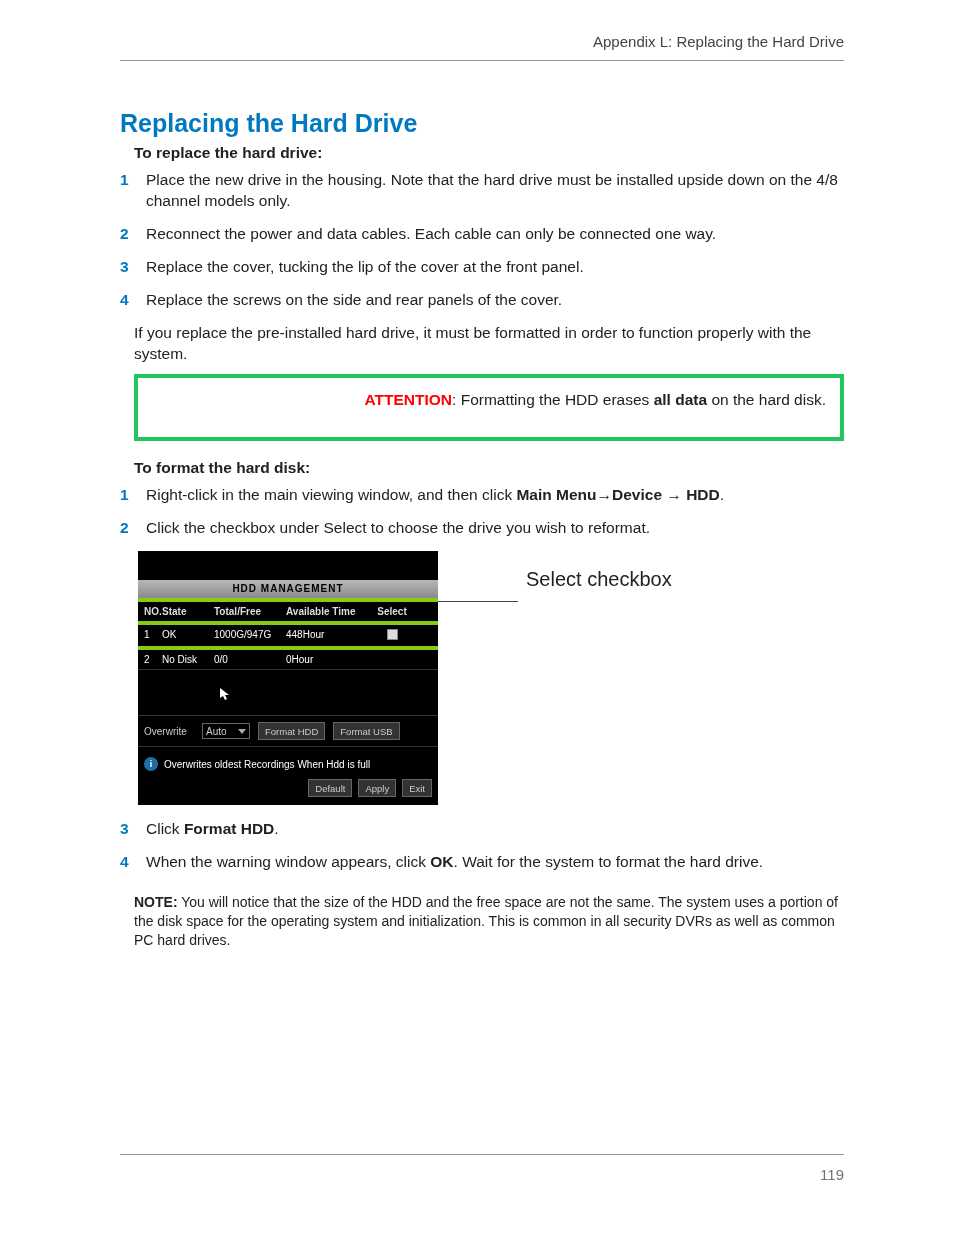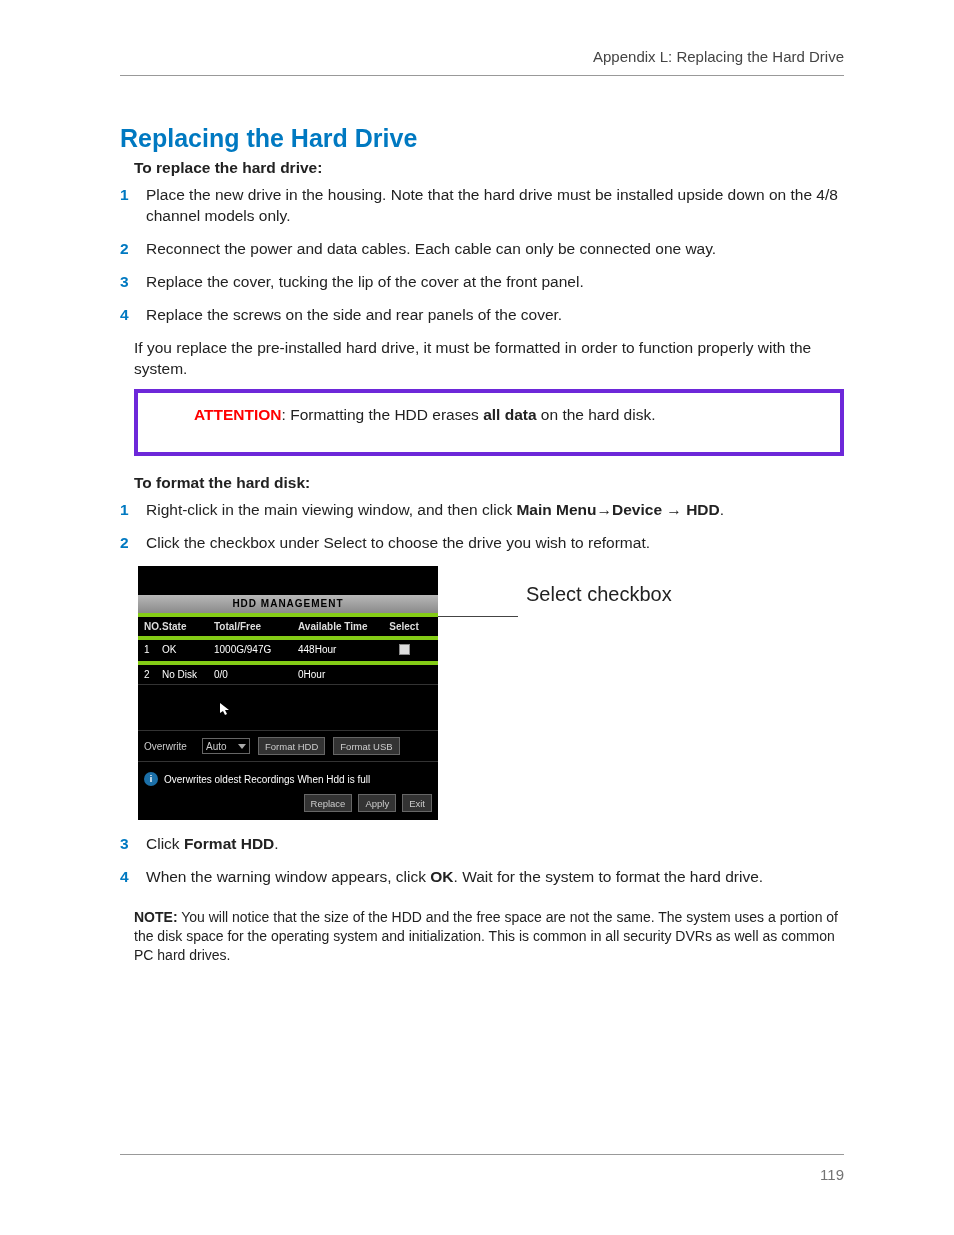--- a/index.html
+++ b/index.html
@@ -1,44 +1,44 @@
 <!DOCTYPE html>
 <html><head>
 <meta charset="utf-8">
 <style>
   * { box-sizing: border-box; margin: 0; padding: 0; }
   html, body { width: 954px; height: 1235px; background: #fff; font-family: Arial, Helvetica, sans-serif; color: #222; }
-  .page { position: relative; width: 954px; height: 1235px; padding: 48px 110px 40px 120px; }
+  .page { position: relative; width: 954px; height: 1235px; padding: 33px 110px 40px 120px; }
   .header-text { text-align: right; font-size: 15px; color: #444; margin-bottom: 10px; }
   .hr { border: none; border-top: 1px solid #999; margin-bottom: 48px; }
   .footer-hr { border: none; border-top: 1px solid #999; position: absolute; left: 120px; right: 110px; bottom: 80px; }
   .page-num { position: absolute; right: 110px; bottom: 52px; font-size: 15px; color: #737373; }
   .h2 { color: #0079c1; font-size: 25px; font-weight: bold; margin: 14px 0 6px 0; }
   .strong-intro { font-weight: bold; font-size: 15.5px; margin: 6px 0 8px 14px; }
   ol.steps { list-style: none; margin: 0 0 8px 0; padding: 0; }
   ol.steps li { display: flex; margin: 8px 0 12px 0; font-size: 15.5px; line-height: 1.35; }
   ol.steps li .num { color: #0079c1; font-weight: bold; min-width: 26px; }
   ol.steps li .txt { flex: 1; }
   .para { font-size: 15.5px; line-height: 1.35; margin: 4px 0 10px 14px; }
-  .attention-box { border: 4px solid #6d28d9; margin: 8px 0 18px 14px; padding: 12px 14px 26px 56px; font-size: 15.5px; line-height: 1.35; text-align: left; }
+  .attention-box { border: 4px solid #22c55e; margin: 8px 0 18px 14px; padding: 12px 14px 26px 56px; font-size: 15.5px; line-height: 1.35; text-align: right; }
   .attention-box .att-label { color: #ff0000; font-weight: bold; }
   .attention-box .line2 { font-weight: bold; margin-left: 58px; }
   b, .bold { font-weight: bold; }
   .italic { }
   
   .embed-row { display: flex; align-items: flex-start; margin: 6px 0 8px 18px; }
   .shot { width: 300px; background: #000; color: #fff; font-size: 10px; font-family: Arial, sans-serif; }
   .shot .titlebar { height: 18px; background: linear-gradient(#b8b8b8,#8a8a8a); color: #000; text-align: center; font-weight: bold; font-size: 10px; line-height: 18px; letter-spacing: 1px; margin-top: 29px; }
   .shot .tbl { width: 100%; }
   .shot .thead, .shot .trow { display: flex; padding: 4px 6px; border-top: 4px solid #84cc16; }
   .shot .thead { font-weight: bold; color: #ddd; }
   .shot .c-no { width: 18px; }
   .shot .c-state { width: 52px; }
   .shot .c-tf { width: 72px; }
-  .shot .c-at { width: 82px; margin-left: 12px; }
+  .shot .c-at { width: 82px; }
   .shot .c-sel { width: 48px; text-align: center; }
   .shot .blank { height: 46px; border-top: 1px solid #333; position: relative; }
   .shot .blank .cursor { position: absolute; left: 82px; top: 18px; width: 10px; height: 12px; }
   .shot .ctrl-row { display: flex; align-items: center; gap: 8px; padding: 6px 6px; border-top: 1px solid #333; }
   .shot .lab { width: 50px; color: #ccc; }
   .shot .dd { width: 48px; height: 16px; border: 1px solid #666; display: flex; align-items: center; justify-content: space-between; padding: 0 3px; color: #ccc; }
   .shot .dd .arrow { width: 0; height: 0; border-left: 4px solid transparent; border-right: 4px solid transparent; border-top: 5px solid #aaa; }
   .shot .btn { height: 18px; border: 1px solid #666; background: #333; color: #ccc; padding: 0 6px; display: inline-flex; align-items: center; font-size: 9.5px; }
   .shot .info-row { display: flex; align-items: center; gap: 6px; padding: 10px 6px 4px 6px; border-top: 1px solid #333; }
   .shot .info-icon { width: 14px; height: 14px; border-radius: 50%; background: #1b6fa8; color: #fff; display: flex; align-items: center; justify-content: center; font-size: 9px; font-weight: bold; }
@@ -140,21 +140,21 @@
             <span class="arrow"></span>
           </span>
         <span class="btn">Format HDD</span>
         <span class="btn">Format USB</span>
       </div>
       <div class="info-row">
         <span class="info-icon">i</span>
         <span>Overwrites oldest Recordings When Hdd is full</span>
       </div>
       <div class="bot-row">
-        <span class="btn">Replace</span>
+        <span class="btn">Default</span>
         <span class="btn">Apply</span>
         <span class="btn">Exit</span>
       </div>
     </div>
     <div class="callout-line"></div>
     <div class="callout-text">Select checkbox</div>
   </div>
 
   <ol class="steps" style="margin-top:14px;">
     <li>

